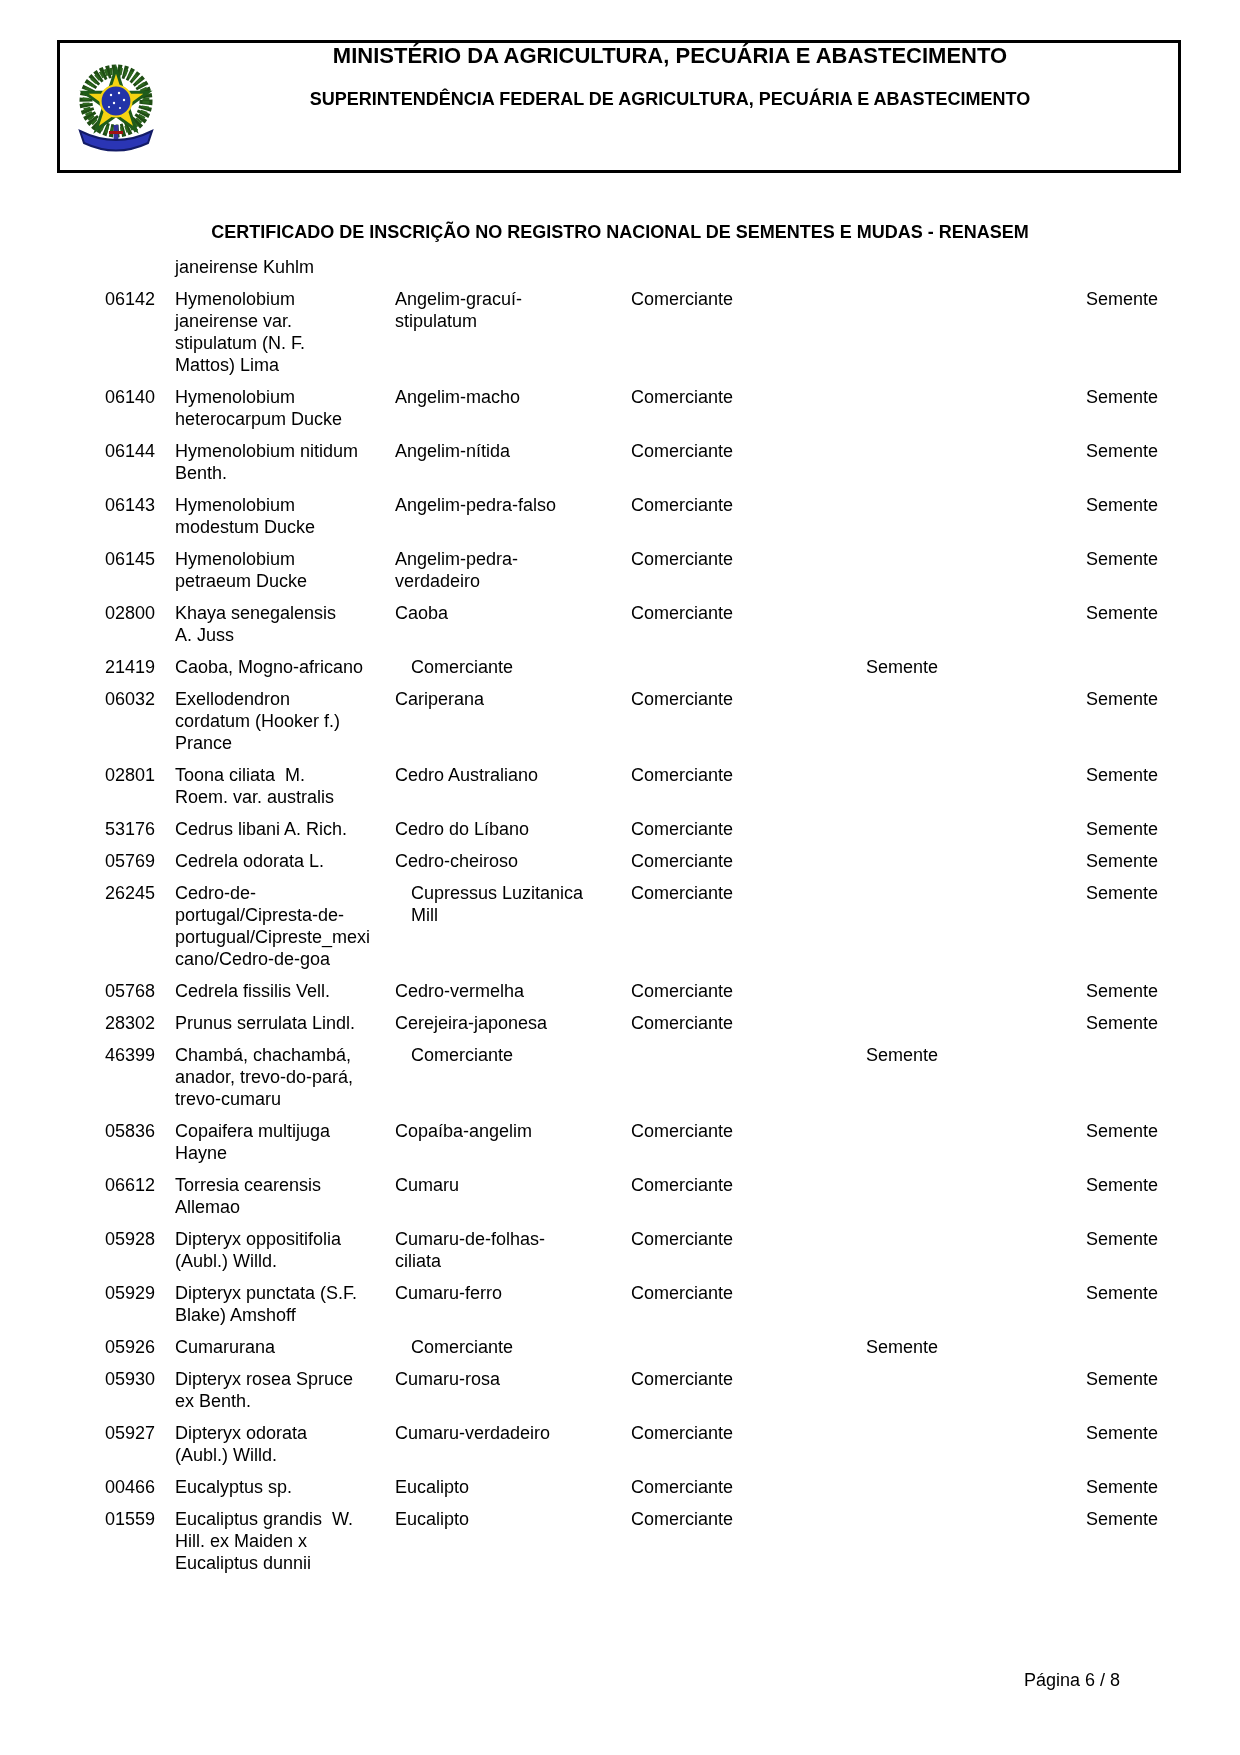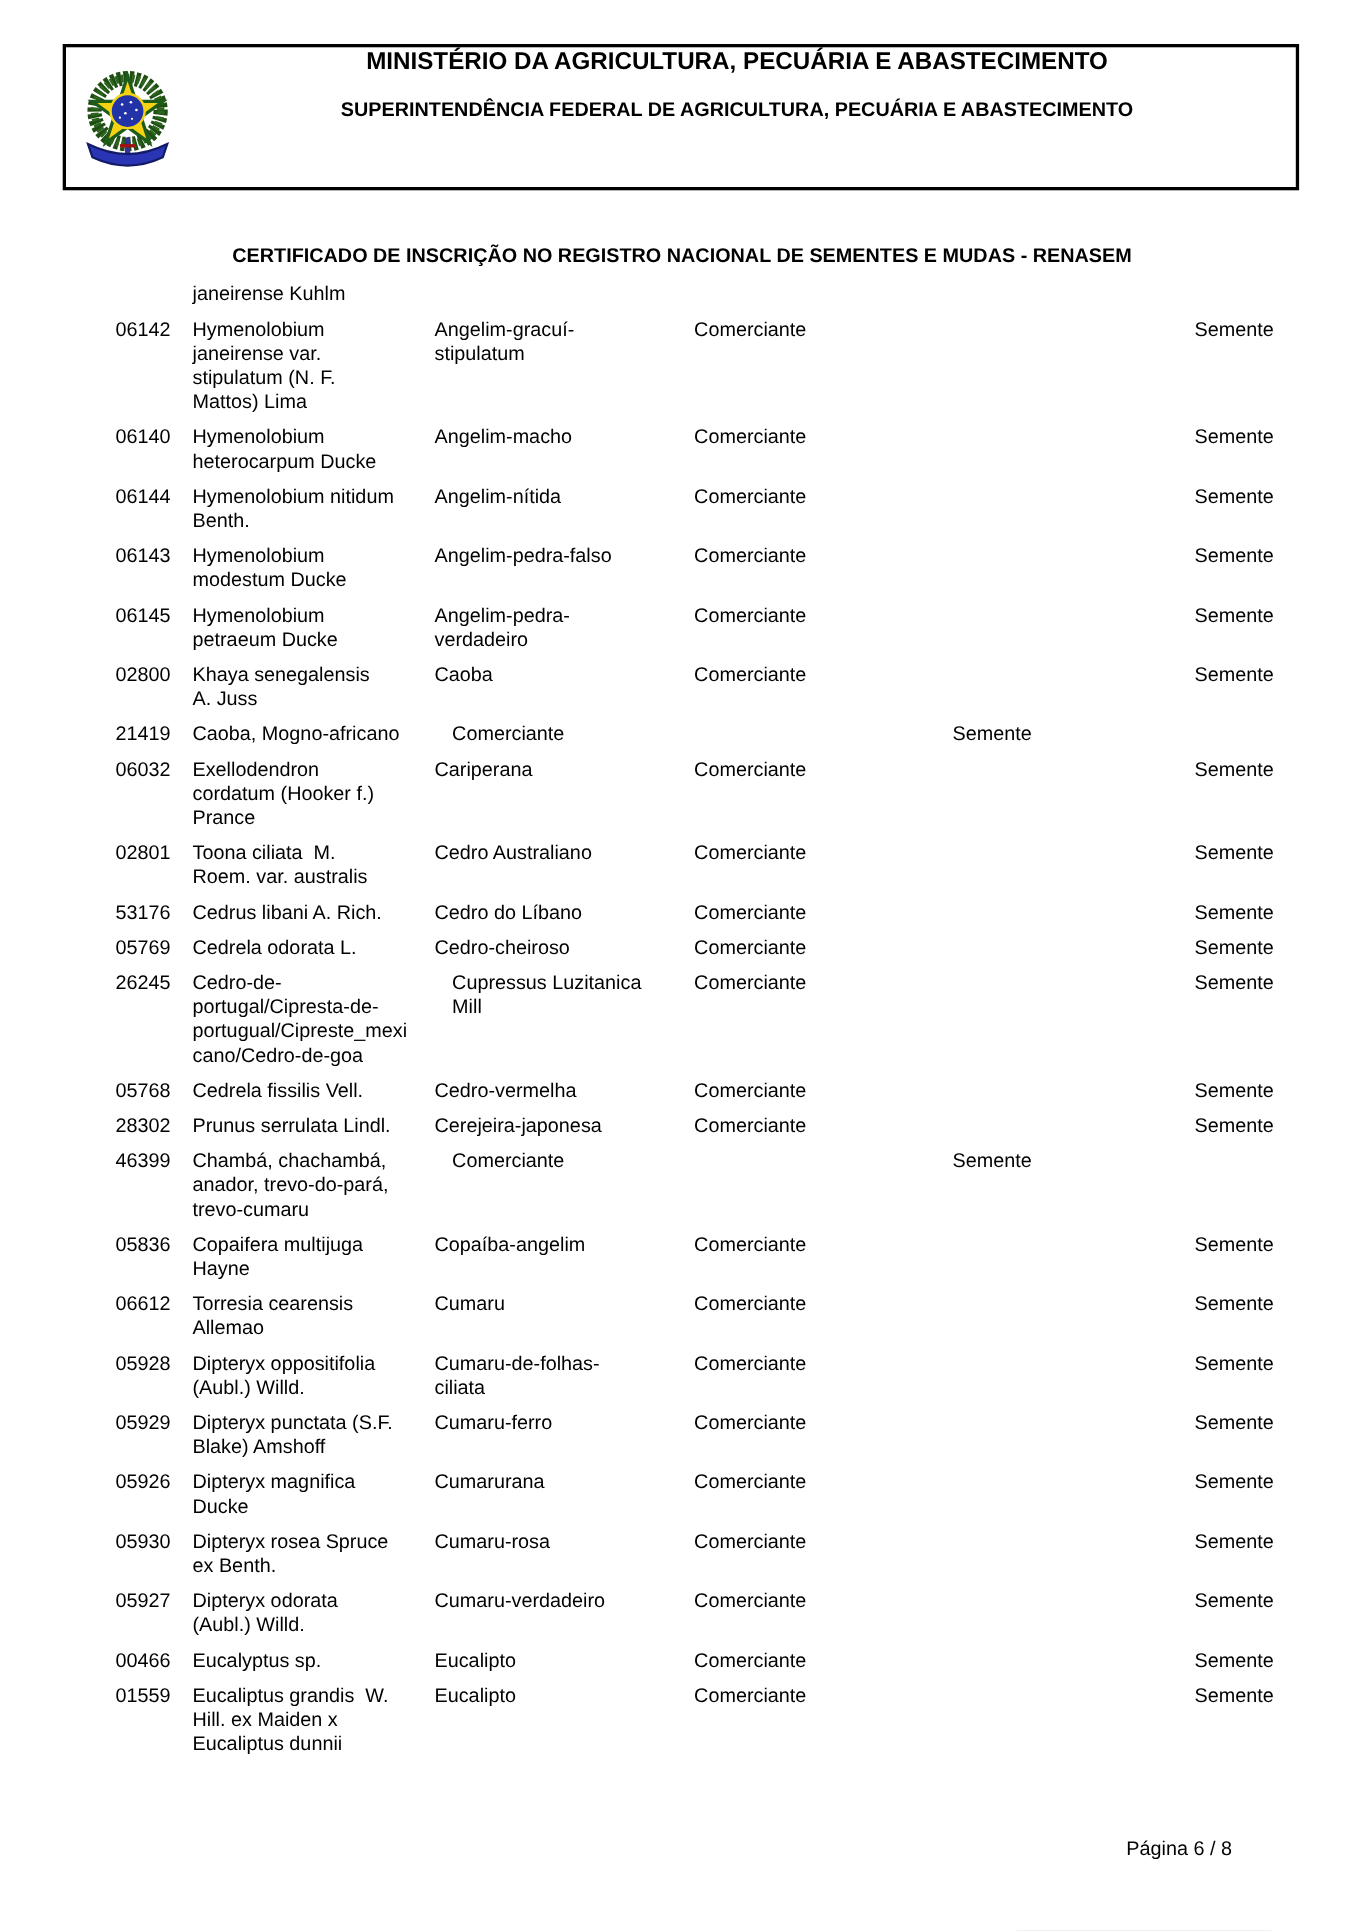--- a/index.html
+++ b/index.html
@@ -280,22 +280,20 @@
       <div class="row">
         <div class="cell col-code">05929</div>
         <div class="cell col-sci">Dipteryx punctata (S.F.
 Blake) Amshoff</div>
         <div class="cell col-common">Cumaru-ferro</div>
         <div class="cell col-cat">Comerciante</div>
         <div class="cell col-type">Semente</div>
       </div>
       <div class="row">
         <div class="cell col-code">05926</div>
-        <div class="cell col-sci">Dipteryx magnifica
-Ducke</div>
         <div class="cell col-common">Cumarurana</div>
         <div class="cell col-cat">Comerciante</div>
         <div class="cell col-type">Semente</div>
       </div>
       <div class="row">
         <div class="cell col-code">05930</div>
         <div class="cell col-sci">Dipteryx rosea Spruce
 ex Benth.</div>
         <div class="cell col-common">Cumaru-rosa</div>
         <div class="cell col-cat">Comerciante</div>

